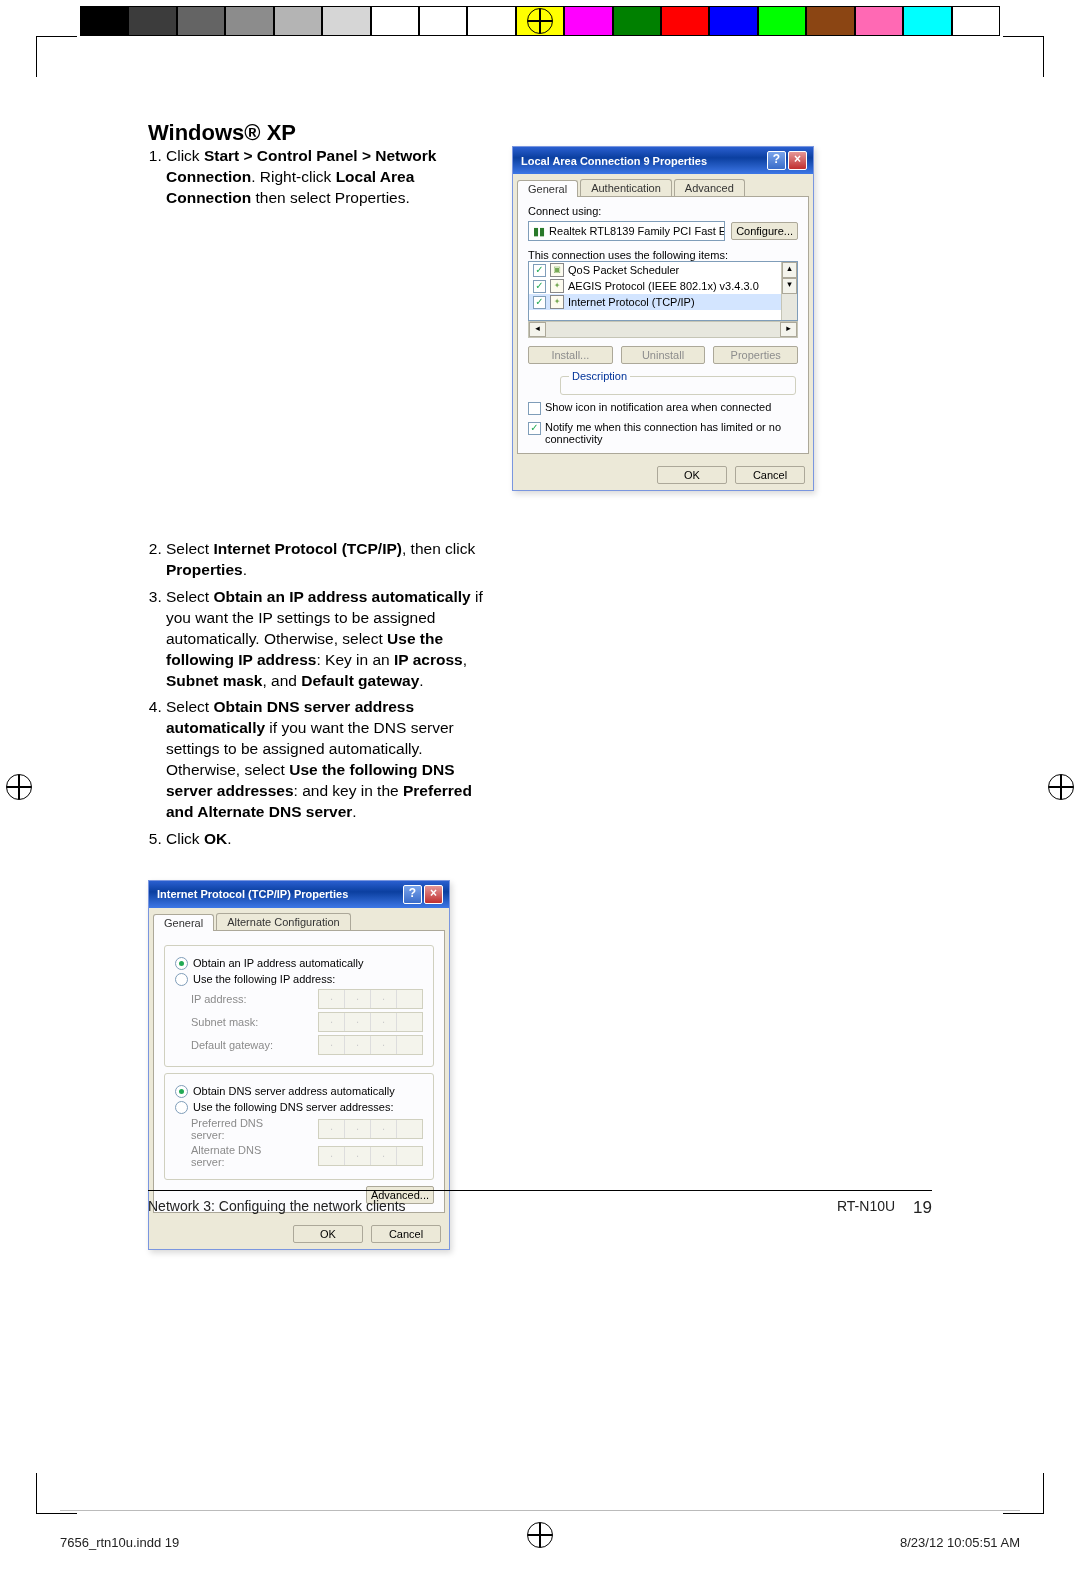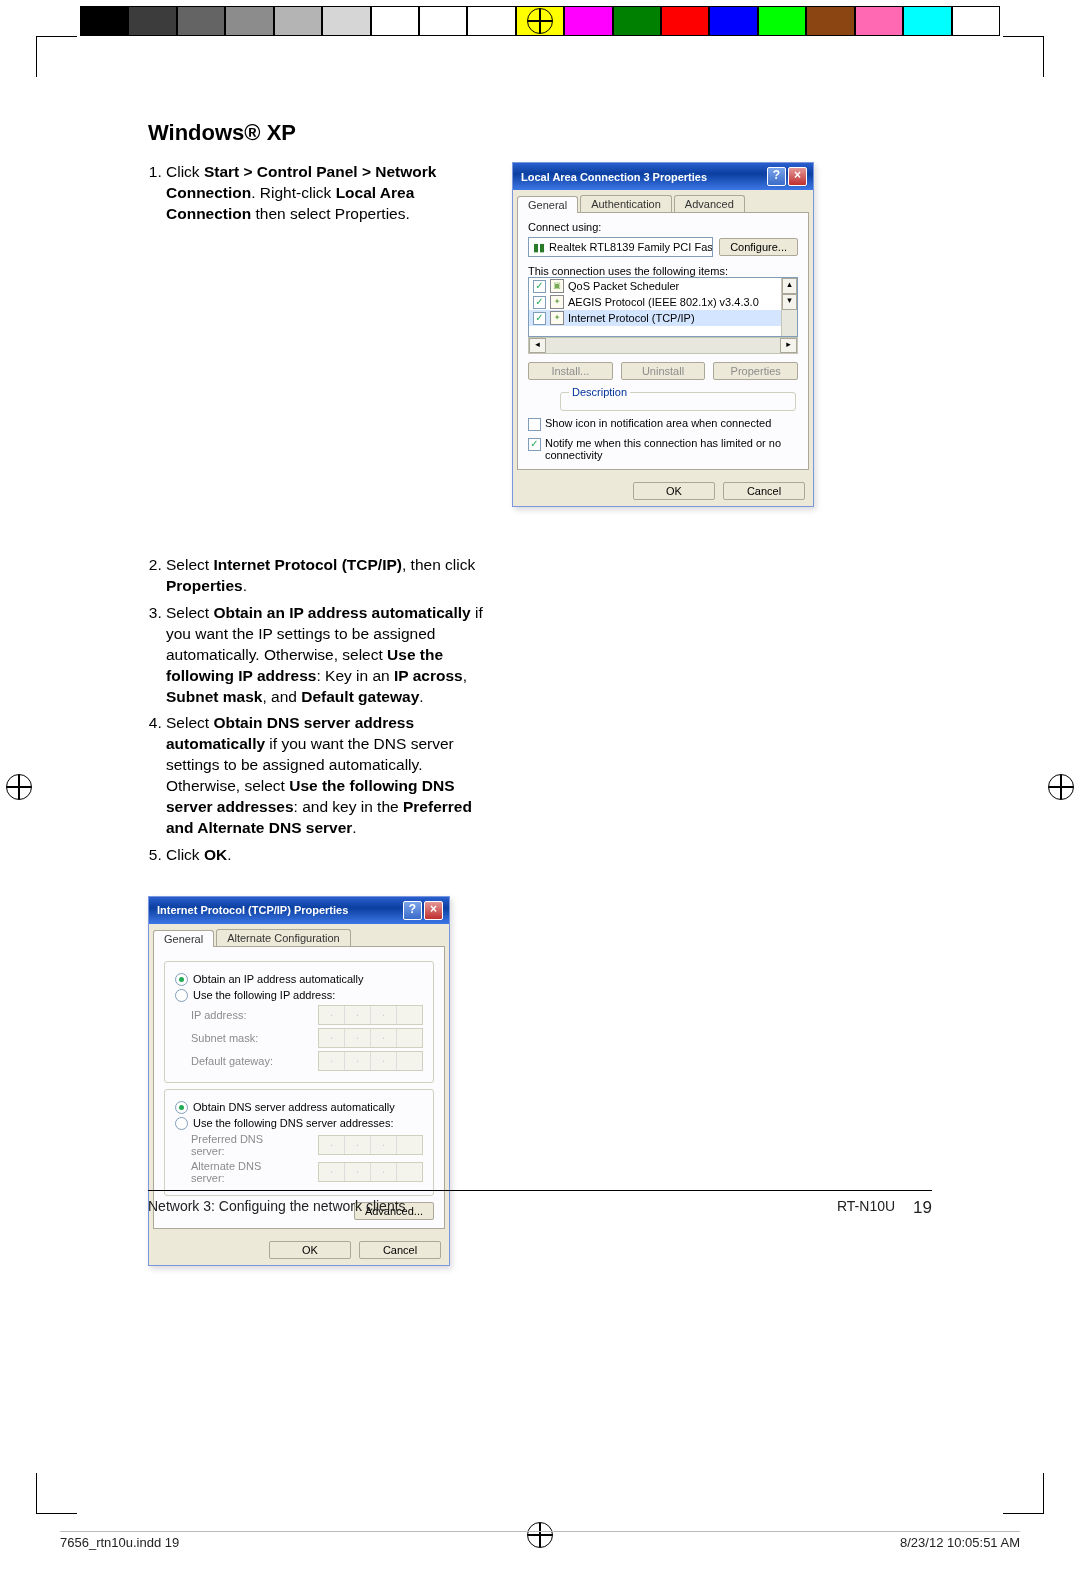--- a/index.html
+++ b/index.html
@@ -41,21 +41,21 @@
   .crop.tr { top: 36px; right: 36px; border-right-width:1px; border-top-width:1px;}
   .crop.bl { bottom:60px; left:36px; border-left-width:1px; border-bottom-width:1px;}
   .crop.br { bottom:60px; right:36px; border-right-width:1px; border-bottom-width:1px;}
 
   
   .page {
     position: absolute;
     top: 120px; left: 148px;
     width: 784px;
   }
-  h3.win { font-size: 22px; font-weight: bold; margin: 0 0 16px 0; }
+  h3.win { font-size: 22px; font-weight: bold; margin: 0 0 0 0; }
   .row { display: flex; gap: 24px; }
   .instr {
     width: 340px;
     font-size: 15.5px;
     line-height: 1.35;
   }
   ol { margin: 0 0 0 18px; padding: 0; }
   ol li { margin-bottom: 6px; }
 
   
@@ -96,21 +96,21 @@
   .xfield {
     display:flex; align-items:center; gap:6px; margin:4px 0;
   }
   .xtxt {
     flex:1; height:18px; border:1px solid #7f9db9; background:#fff;
     font-size:11px; padding:0 4px; display:flex; align-items:center;
     overflow:hidden; white-space:nowrap;
   }
   .xbtn {
     border:1px solid #aca899; background:#ece9d8;
-    padding:2px 10px; font-size:11px; border-radius:2px;
+    padding:2px 4px; font-size:11px; border-radius:2px;
   }
   .xbtn:disabled, .xbtn.disabled { color:#8d8d8d; }
   .listbox {
     border:1px solid #7f9db9; background:#fff; height:58px;
     overflow:hidden; position:relative;
   }
   .lbrow { display:flex; align-items:center; gap:4px; padding:1px 4px; }
   .lbrow .chk { width:11px;height:11px;border:1px solid #7f9db9;background:#fff;font-size:10px;line-height:10px;text-align:center;color:#2a5; }
   .lbrow .lic { width:12px;height:12px;border:1px solid #888;background:#fdfbef;font-size:8px;text-align:center;line-height:12px;color:#7a5; }
   .lbrow.sel { background:#d3e5ff; }
@@ -149,21 +149,21 @@
   
   .hr { position:absolute; left:148px; width:784px; top:1190px; border-top:1px solid #000;}
   .foot {
     position:absolute; left:148px; width:784px; top:1198px;
     display:flex; font-size:14px; color:#222;
   }
   .foot .l{flex:1;} .foot .r{margin-right:18px;} .foot .pg{font-size:17px;}
   .meta {
     position:absolute; left:60px; right:60px; bottom:24px;
     display:flex; font-size:13px; color:#222; border-top:1px solid #bbb;
-    padding-top:3px;
+    padding-top:24px;
   }
   .meta .l{flex:1;}
 </style>
 </head>
 <body>
 
 <div class="colorbar">
     <div style="background: rgb(0, 0, 0); border: 1px solid rgb(0, 0, 0);"></div>
     <div style="background: rgb(60, 60, 60); border: 1px solid rgb(0, 0, 0);"></div>
     <div style="background: rgb(100, 100, 100); border: 1px solid rgb(0, 0, 0);"></div>
@@ -198,21 +198,21 @@
 
   <div class="row">
     <div class="instr">
       <ol start="1">
           <li>Click <b>Start &gt; Control Panel &gt; Network Connection</b>. Right-click <b>Local Area Connection</b> then select Properties.</li>
         </ol>
     </div>
 
     <div class="dlg">
       <div class="titlebar">
-        <span>Local Area Connection 3 Properties</span>
+        <span>Local Area Connection 9 Properties</span>
         <span class="spacer"></span>
         <span class="tbtn help">?</span>
         <span class="tbtn">×</span>
       </div>
       <div class="tabs">
         <div class="tab active">General</div>
         <div class="tab">Authentication</div>
         <div class="tab">Advanced</div>
       </div>
       <div class="panel">

